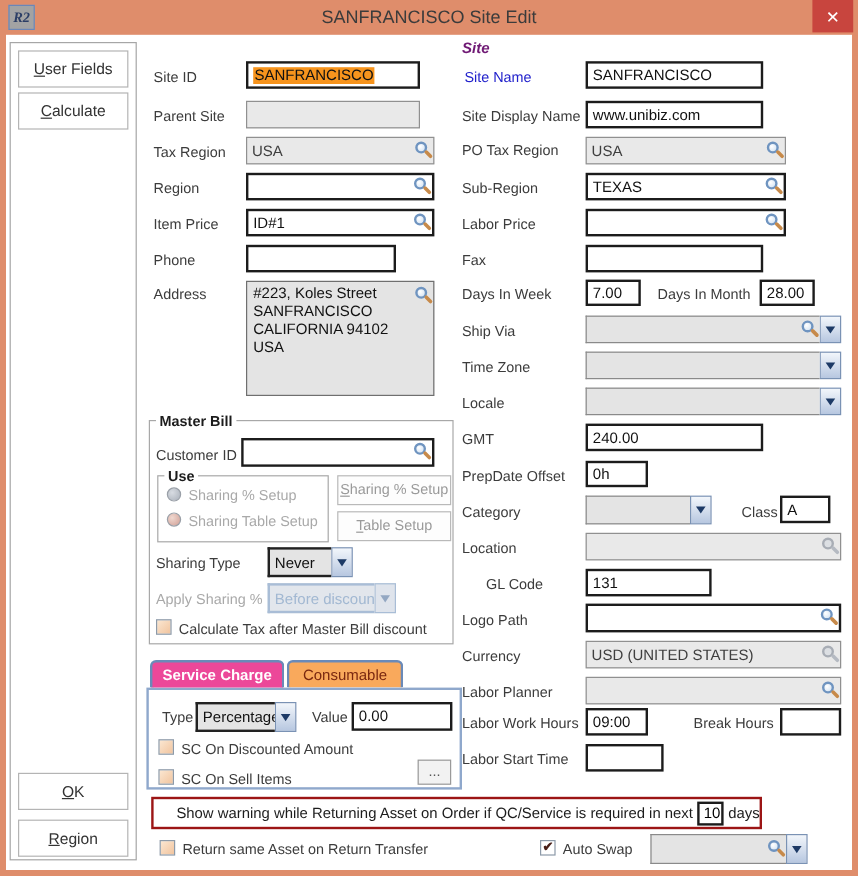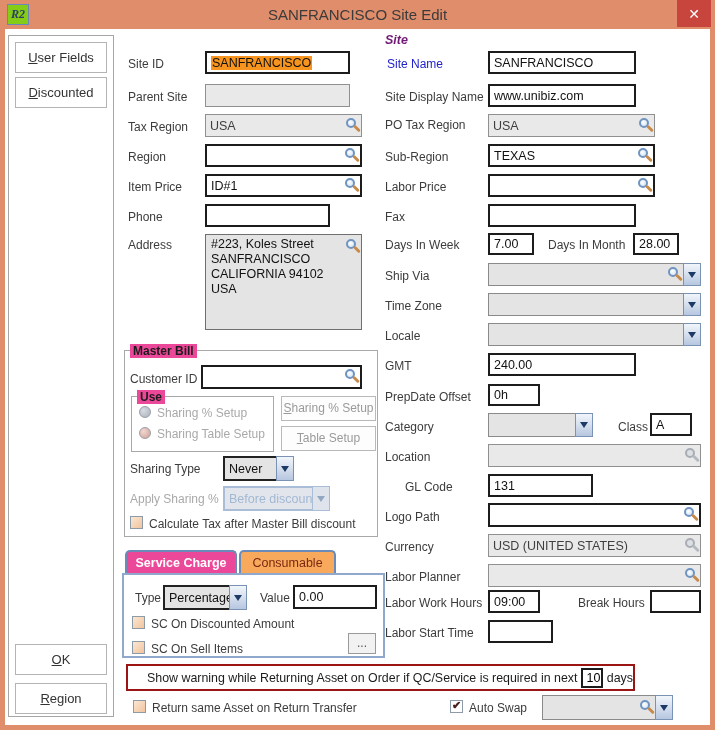--- a/index.html
+++ b/index.html
@@ -1,21 +1,21 @@
 <!DOCTYPE html>
 <html><head>
 <meta charset="utf-8">
 <style>
   * { margin:0; padding:0; box-sizing:border-box; }
   html,body { width:715px; height:730px; font-family:"Liberation Sans", sans-serif; }
   #window { position:relative; width:715px; height:730px; background:#DF8D6B; overflow:hidden; }
 
   
   .titlebar { position:absolute; left:0; top:0; width:715px; height:29px; display:flex; align-items:center; }
-  .appicon { position:absolute; left:7px; top:4px; width:22px; height:21px; background:#84cc16; border:1px solid #6b86b8; color:#2c3e66; font-family:"Liberation Serif", serif; font-style:italic; font-weight:bold; font-size:12px; display:flex; align-items:center; justify-content:center; }
+  .appicon { position:absolute; left:7px; top:4px; width:22px; height:21px; background:#a3a3a3; border:1px solid #6b86b8; color:#2c3e66; font-family:"Liberation Serif", serif; font-style:italic; font-weight:bold; font-size:12px; display:flex; align-items:center; justify-content:center; }
   .title { position:absolute; left:0; width:715px; text-align:center; font-size:15px; color:#3b3b3b; }
   .closebtn { position:absolute; right:4px; top:0; width:34px; height:27px; background:#C8453E; color:#fff; font-size:14px; display:flex; align-items:center; justify-content:center; cursor:pointer; }
 
   
   .bodyarea { position:absolute; left:5px; top:29px; width:705px; height:696px; background:#ffffff; }
 
   
   .sidepanel { position:absolute; left:8px; top:35px; width:106px; height:682px; background:#fff; border:1px solid #a6a6a6; }
   .sbtn { position:absolute; left:6px; width:92px; height:31px; background:#fff; border:1px solid #b4b4b4; font-size:13px; color:#333; display:block; text-align:center; line-height:29px; cursor:pointer; }
   .sbtn::first-letter { text-decoration:underline; }
@@ -48,21 +48,21 @@
   
   .cb { position:absolute; width:13px; height:13px; border:1px solid #8d9aa8; background:linear-gradient(135deg,#fbe7d2,#f1c49e); }
   .cb.checked { background:#fff; }
   .cb.checked::after { content:'✔'; position:absolute; left:1px; top:-2px; font-size:11px; color:#4a2018; font-weight:bold; }
   .rd { position:absolute; width:12px; height:12px; border-radius:50%; border:1px solid #9aa0a8; }
   .rd.grey { background:radial-gradient(circle at 35% 35%, #d8dce2, #a9b0ba); }
   .rd.peach { background:radial-gradient(circle at 35% 35%, #f0d8d0, #cf9e94); }
 
   
   .group { position:absolute; border:1px solid #a8a8a8; }
-  .glegend { position:absolute; background:#ec4899; padding:0 3px; font-size:12px; font-weight:bold; color:#1c1c1c; }
+  .glegend { position:absolute; background:#ffffff; padding:0 3px; font-size:12px; font-weight:bold; color:#1c1c1c; }
 
   
   .mbtn { position:absolute; background:#fdfdfd; border:1px solid #b9b9b9; font-size:12px; color:#9a9a9a; text-align:center; display:block; }
   .mbtn::first-letter { text-decoration:underline; }
 
   
   .tab { position:absolute; height:23px; border:2px solid #6a8ab8; border-bottom:none; border-radius:5px 5px 0 0; font-size:12.5px; display:flex; align-items:center; justify-content:center; cursor:pointer; }
   .tab.active { background:#ec4899; color:#ffffff; font-weight:bold; z-index:2; }
   .tab.inactive { background:#F9A95C; color:#7a2810; }
   .tabpanel { position:absolute; border:2px solid #8fa8cc; background:#fff; }
@@ -83,21 +83,21 @@
     <span class="title">SANFRANCISCO Site Edit</span>
     <span class="closebtn">
         <span>✕</span>
       </span>
   </div>
 
   <div class="bodyarea"></div>
 
   <div class="sidepanel">
     <span class="sbtn" style="top:6px;">User Fields</span>
-    <span class="sbtn" style="top:41px;">Discounted</span>
+    <span class="sbtn" style="top:41px;">Calculate</span>
     <span class="sbtn" style="top:608px;">OK</span>
     <span class="sbtn" style="top:647px;">Region</span>
   </div>
 
   <span class="lbl hdr" style="left:385px; top:33px; font-size:12.5px;">Site</span>
 
   <span class="lbl" style="left:128px; top:57px;">Site ID</span>
   <div class="fld" style="left:205px; top:51px; width:145px; height:23px;">
       <span style="background:#F7941D; padding:0 1px;">SANFRANCISCO</span>
     </div>

